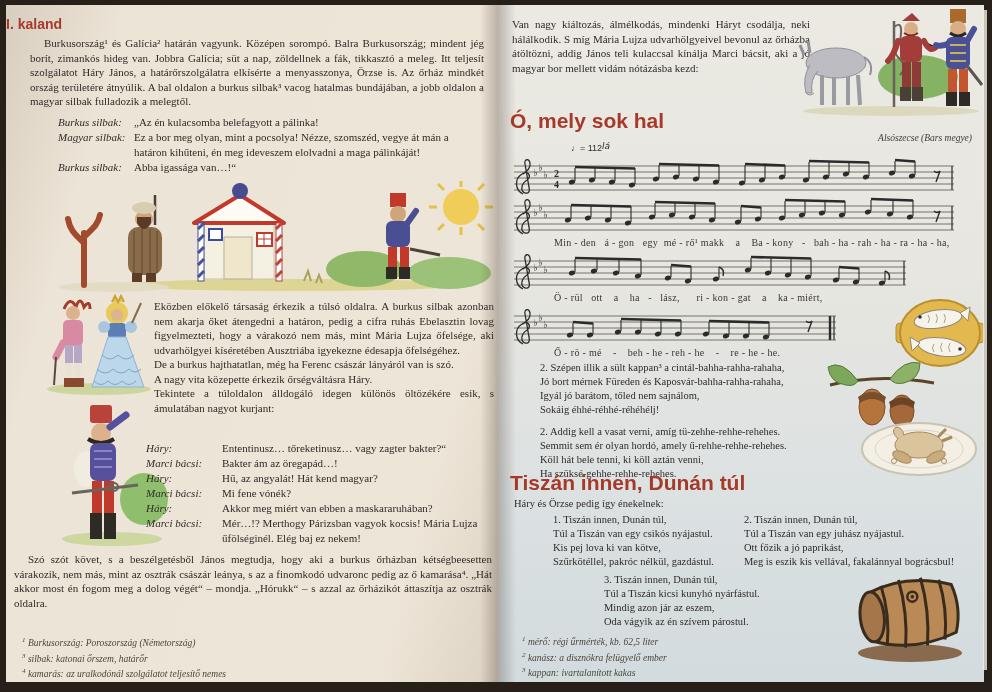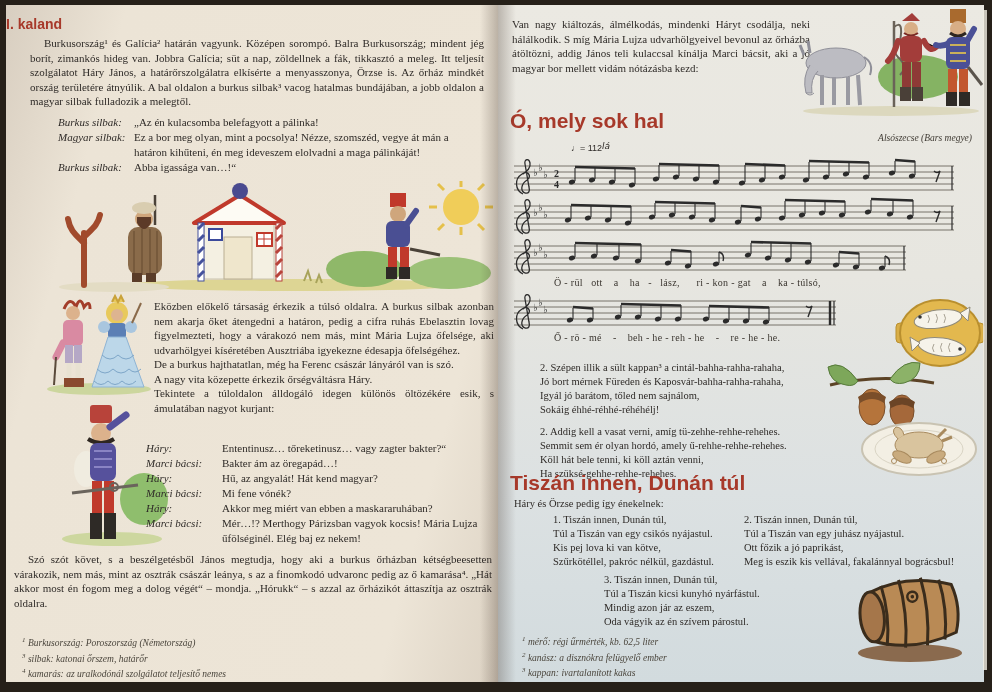--- a/index.html
+++ b/index.html
@@ -351,20 +351,21 @@
         <ellipse cx="358" cy="16" rx="3.2" ry="2.3" fill="#2b2b2b" transform="rotate(-18 358 16)"></ellipse>
         <line x1="361" y1="15" x2="361" y2="4" stroke="#2b2b2b" stroke-width="1.1"></line>
         <ellipse cx="380" cy="18" rx="3.2" ry="2.3" fill="#2b2b2b" transform="rotate(-18 380 18)"></ellipse>
         <line x1="383" y1="17" x2="383" y2="4" stroke="#2b2b2b" stroke-width="1.1"></line>
         <ellipse cx="400" cy="21" rx="3.2" ry="2.3" fill="#2b2b2b" transform="rotate(-18 400 21)"></ellipse>
         <line x1="403" y1="20" x2="403" y2="4" stroke="#2b2b2b" stroke-width="1.1"></line>
         <line x1="361" y1="3" x2="403" y2="4.5" stroke="#2b2b2b" stroke-width="2.6"></line>
         <path d="M424 15 q3 3 6 0 l-4 11" stroke="#2b2b2b" stroke-width="1.4" fill="none"></path>
         <line x1="442" y1="10" x2="442" y2="34" stroke="#2b2b2b" stroke-width="1.2"></line>
       </svg>
+    <div class="lyric prewrap">Min - den   á - gon   egy  mé - rő¹ makk    a    Ba - kony   -   bah - ha - rah - ha - ra - ha - ha,</div>
     <svg id="staff3" width="400" height="40" viewBox="0 0 400 40">
         <line x1="4" y1="10" x2="396" y2="10" stroke="#5a554c" stroke-width="0.8"></line>
         <line x1="4" y1="16" x2="396" y2="16" stroke="#5a554c" stroke-width="0.8"></line>
         <line x1="4" y1="22" x2="396" y2="22" stroke="#5a554c" stroke-width="0.8"></line>
         <line x1="4" y1="28" x2="396" y2="28" stroke="#5a554c" stroke-width="0.8"></line>
         <line x1="4" y1="34" x2="396" y2="34" stroke="#5a554c" stroke-width="0.8"></line>
         <path d="M13 38 C5 34 4 23 12 18 C18 14 22 20 17 24 C11 28 10 35 15 37 C19 38 20 35 19 31 L15 8 C14 3 19 2 20 7 C21 12 17 15 13 18" fill="none" stroke="#2b2b2b" stroke-width="1.3"></path>
         <text x="23" y="20" font-size="10" font-family="DejaVu Sans, sans-serif" fill="#2b2b2b">♭</text>
         <text x="28" y="15" font-size="10" font-family="DejaVu Sans, sans-serif" fill="#2b2b2b">♭</text>
         <text x="33" y="22" font-size="10" font-family="DejaVu Sans, sans-serif" fill="#2b2b2b">♭</text>
@@ -397,21 +398,21 @@
         <ellipse cx="326" cy="29" rx="3.2" ry="2.3" fill="#2b2b2b" transform="rotate(-18 326 29)"></ellipse>
         <line x1="329" y1="28" x2="329" y2="17" stroke="#2b2b2b" stroke-width="1.1"></line>
         <ellipse cx="346" cy="31" rx="3.2" ry="2.3" fill="#2b2b2b" transform="rotate(-18 346 31)"></ellipse>
         <line x1="349" y1="30" x2="349" y2="17" stroke="#2b2b2b" stroke-width="1.1"></line>
         <line x1="329" y1="16" x2="349" y2="17.5" stroke="#2b2b2b" stroke-width="2.6"></line>
         <ellipse cx="372" cy="32" rx="3.2" ry="2.3" fill="#2b2b2b" transform="rotate(-18 372 32)"></ellipse>
         <line x1="375" y1="31" x2="375" y2="20" stroke="#2b2b2b" stroke-width="1.1"></line>
         <path d="M375 20 q6 2 4 9" stroke="#2b2b2b" stroke-width="1.4" fill="none"></path>
         <line x1="394" y1="10" x2="394" y2="34" stroke="#2b2b2b" stroke-width="1.2"></line>
       </svg>
-    <div class="lyric prewrap">Ö - rül   ott    a    ha   -   lász,      ri - kon - gat    a    ka - túlsó,</div>
+    <div class="lyric prewrap">Ö - rül   ott    a    ha   -   lász,      ri - kon - gat    a    ka - miért,</div>
     <svg id="staff4" width="330" height="40" viewBox="0 0 330 40">
         <line x1="4" y1="10" x2="326" y2="10" stroke="#5a554c" stroke-width="0.8"></line>
         <line x1="4" y1="16" x2="326" y2="16" stroke="#5a554c" stroke-width="0.8"></line>
         <line x1="4" y1="22" x2="326" y2="22" stroke="#5a554c" stroke-width="0.8"></line>
         <line x1="4" y1="28" x2="326" y2="28" stroke="#5a554c" stroke-width="0.8"></line>
         <line x1="4" y1="34" x2="326" y2="34" stroke="#5a554c" stroke-width="0.8"></line>
         <path d="M13 38 C5 34 4 23 12 18 C18 14 22 20 17 24 C11 28 10 35 15 37 C19 38 20 35 19 31 L15 8 C14 3 19 2 20 7 C21 12 17 15 13 18" fill="none" stroke="#2b2b2b" stroke-width="1.3"></path>
         <text x="23" y="20" font-size="10" font-family="DejaVu Sans, sans-serif" fill="#2b2b2b">♭</text>
         <text x="28" y="15" font-size="10" font-family="DejaVu Sans, sans-serif" fill="#2b2b2b">♭</text>
         <text x="33" y="22" font-size="10" font-family="DejaVu Sans, sans-serif" fill="#2b2b2b">♭</text>

